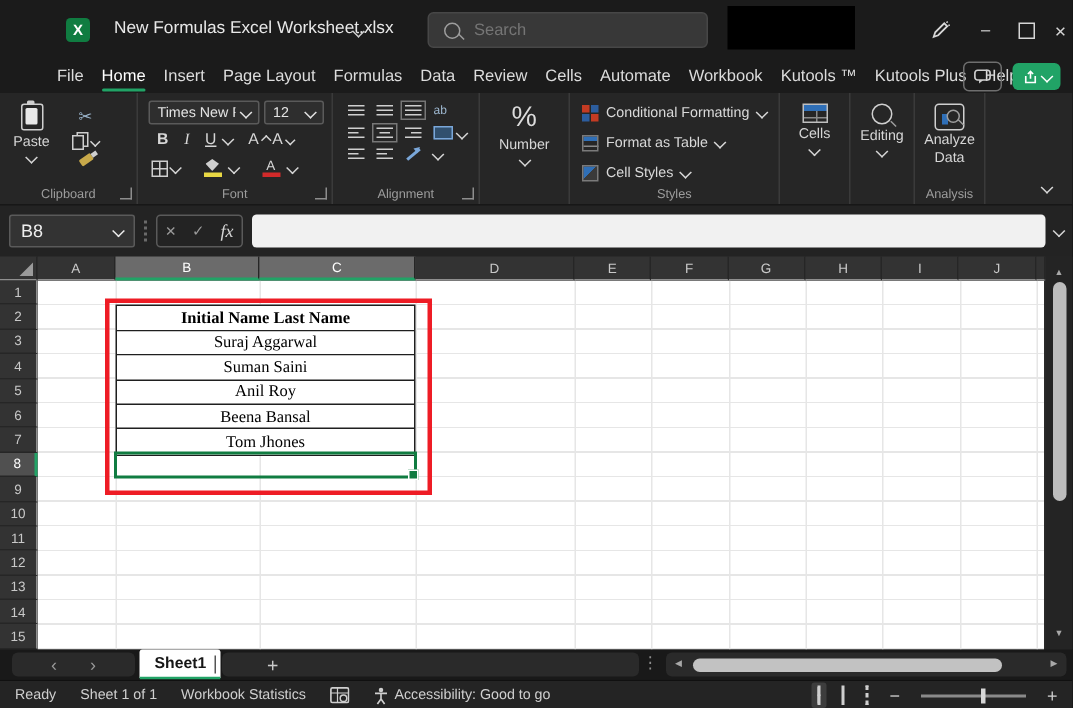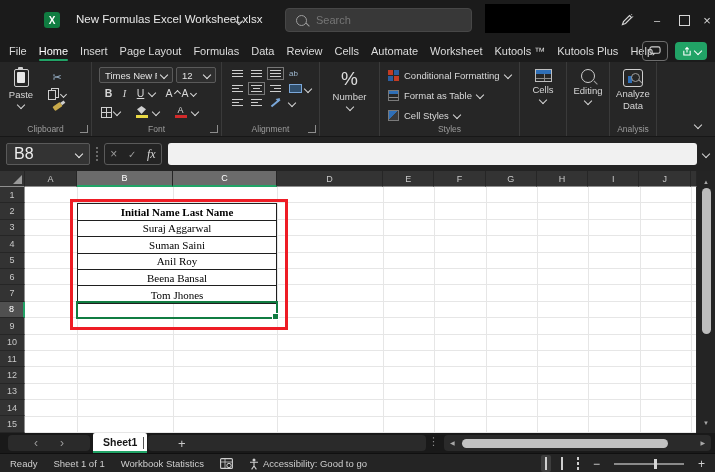--- a/index.html
+++ b/index.html
@@ -13,21 +13,21 @@
   .searchbox{position:absolute;left:285px;top:8px;width:187px;height:24px;background:#383838;border:1px solid #474747;border-radius:4px;display:flex;align-items:center;gap:7px;padding:0 10px;box-sizing:border-box;}
   .searchbox input{background:transparent;border:none;outline:none;color:#bdbdbd;font-size:11px;width:130px;font-family:"Liberation Sans",sans-serif;}
   .redact{position:absolute;left:485px;top:4px;width:85px;height:29px;background:#000;}
   .tb-btn{position:absolute;top:10px;width:26px;height:20px;display:flex;align-items:center;justify-content:center;color:#d6d6d6;}
   .chv{width:5px;height:5px;border-right:1.3px solid currentColor;border-bottom:1.3px solid currentColor;transform:rotate(45deg);display:inline-block;flex:none;}
   .chv-up{transform:rotate(-135deg);}
   .mag{width:9px;height:9px;border:1.4px solid #9d9d9d;border-radius:50%;position:relative;display:inline-block;flex:none;}
   .mag::after{content:"";position:absolute;width:5px;height:1.4px;background:#9d9d9d;transform:rotate(45deg);right:-4px;bottom:-1px;}
   .boxico{width:9px;height:9px;border:1.2px solid #d6d6d6;display:inline-block;}
   
-  .menubar{height:22px;display:flex;align-items:flex-start;padding-left:3px;background:#1b1b1b;position:relative;}
+  .menubar{height:22px;display:flex;align-items:flex-start;padding-left:32px;background:#1b1b1b;position:relative;}
   .mtab{padding:0 6px;height:22px;display:flex;align-items:center;color:#dcdcdc;font-size:11px;position:relative;white-space:nowrap;}
   .mtab.active{color:#fff;font-weight:normal;}
   .mtab.active::after{content:"";position:absolute;left:6px;right:6px;bottom:1px;height:2px;background:#21a366;border-radius:1px;}
   .menu-right{position:absolute;right:8px;top:1px;display:flex;gap:7px;align-items:center;}
   .cmt-btn{width:24px;height:18px;border:1px solid #6e6e6e;border-radius:4px;display:flex;align-items:center;justify-content:center;}
   .share-btn{width:32px;height:18px;background:#21a366;border-radius:4px;display:flex;align-items:center;justify-content:center;gap:3px;color:#fff;}
   
   .ribbon{height:74px;background:#262626;display:flex;position:relative;border-bottom:1px solid #171717;}
   .rgroup{position:relative;border-right:1px solid #3a3a3a;box-sizing:border-box;flex:none;}
   .glabel{position:absolute;bottom:2px;left:0;right:0;text-align:center;font-size:8.5px;color:#9d9d9d;}
@@ -58,21 +58,21 @@
   .cfic b{background:#c33b23;}.cfic u{background:#2c5d9e;}
   .ftic{width:11px;height:11px;border:1px solid #7a7a7a;background:linear-gradient(#2f6fb7 0 3px,transparent 3px),linear-gradient(#8a8a8a,#8a8a8a) 0 6px/11px 1px no-repeat;box-sizing:border-box;}
   .csic{width:11px;height:11px;border:1px solid #7a7a7a;background:linear-gradient(135deg,#2f6fb7 0 45%,#3a3a3a 45%);box-sizing:border-box;}
   .stylerow{display:flex;align-items:center;gap:5px;color:#d9d9d9;font-size:9.5px;height:20px;padding-left:8px;}
   .cellsic{width:17px;height:13px;border:1px solid #bfbfbf;background:linear-gradient(#2f6fb7,#2f6fb7) 0 0/17px 4px no-repeat,linear-gradient(#8a8a8a,#8a8a8a) 0 8px/17px 1px no-repeat,linear-gradient(#8a8a8a,#8a8a8a) 8px 0/1px 13px no-repeat;box-sizing:border-box;}
   .anic{width:18px;height:16px;border:1.3px solid #cfcfcf;border-radius:3px;display:flex;align-items:center;justify-content:center;position:relative;}
   .anic::before{content:"";width:4px;height:7px;background:#2f6fb7;position:absolute;left:4px;bottom:3px;}
   .anic .mag{width:7px;height:7px;position:absolute;right:2px;top:3px;}
   
   .frow{height:34px;background:#232323;display:flex;align-items:center;padding:0 6px;gap:6px;box-sizing:border-box;}
-  .namebox{width:84px;height:22px;background:#333;border:1px solid #5a5a5a;border-radius:2px;display:flex;align-items:center;justify-content:space-between;padding:0 7px;color:#eee;font-size:16px;box-sizing:border-box;gap:40px;}
+  .namebox{width:84px;height:22px;background:#333;border:1px solid #5a5a5a;border-radius:2px;display:flex;align-items:center;justify-content:space-between;padding:0 7px;color:#eee;font-size:12px;box-sizing:border-box;gap:40px;}
   .dots{height:14px;border-left:2px dotted #6a6a6a;}
   .fxbox{width:58px;height:22px;border:1px solid #5a5a5a;border-radius:3px;display:flex;align-items:center;justify-content:space-around;box-sizing:border-box;color:#9a9a9a;}
   .fx{font-family:"Liberation Serif",serif;font-style:italic;color:#d6d6d6;font-size:12px;}
   .finput{flex:1;height:22px;background:#f1f1f1;border-radius:3px;border:none;outline:none;padding:0 6px;font-size:11px;font-family:"Liberation Sans",sans-serif;color:#222;}
   
   .grid{position:relative;height:262px;background:#2a2a2a;}
   .colhdrs{position:absolute;left:0;top:0;height:16px;display:flex;}
   .ch{height:16px;background:#333;color:#c9c9c9;font-size:9px;display:flex;align-items:center;justify-content:center;border-right:1px solid #262626;border-bottom:1px solid #8f8f8f;box-sizing:border-box;}
   .ch.selcol{background:#6b6b6b;color:#fff;border-bottom:2px solid #21a366;}
   .corner{width:25px;height:16px;background:#333;position:relative;border-right:1px solid #262626;border-bottom:1px solid #8f8f8f;box-sizing:border-box;}
@@ -144,21 +144,21 @@
   <div class="menubar">
     <div class="mtab">File</div>
     <div class="mtab active">Home</div>
     <div class="mtab">Insert</div>
     <div class="mtab">Page Layout</div>
     <div class="mtab">Formulas</div>
     <div class="mtab">Data</div>
     <div class="mtab">Review</div>
     <div class="mtab">Cells</div>
     <div class="mtab">Automate</div>
-    <div class="mtab">Worksheet</div>
+    <div class="mtab">Workbook</div>
     <div class="mtab">Kutools ™</div>
     <div class="mtab">Kutools Plus</div>
     <div class="mtab">Help</div>
     <div class="menu-right">
       <div class="cmt-btn">
         <svg width="12" height="12" viewBox="0 0 13 12">
             <rect x="1" y="1.5" width="11" height="7" rx="2" fill="none" stroke="#cfcfcf" stroke-width="1.2"></rect>
             <path d="M4 8.5v2.6L7.2 8.5z" fill="#cfcfcf"></path>
           </svg>
       </div>

